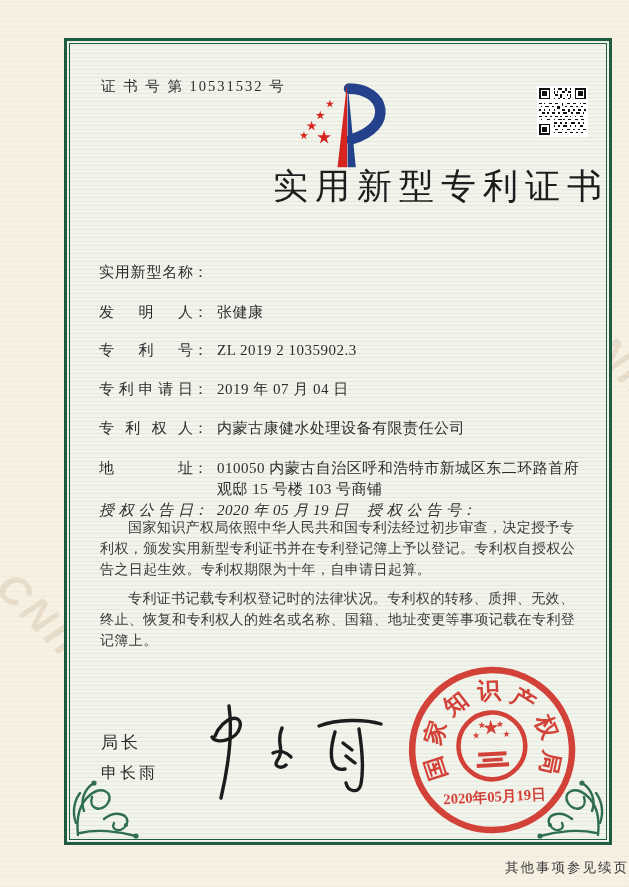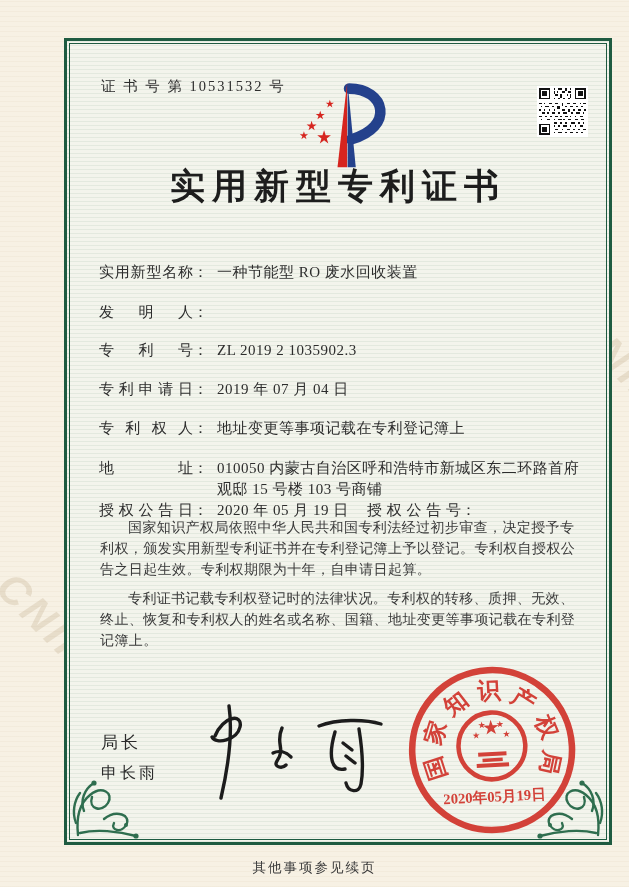--- a/index.html
+++ b/index.html
@@ -37,55 +37,55 @@
     content:"";position:absolute;inset:2px;border:1px solid #1e5b41;pointer-events:none;
   }
   .cert-no{
     position:absolute;left:34px;top:36px;
     font-size:14.5px;color:#2e2e2e;letter-spacing:2px;
   }
   .logo{position:absolute;left:218px;top:38px;width:130px;height:96px;}
   .qr{position:absolute;left:470px;top:45px;width:47px;height:47px;background:#fff;padding:2px;}
   .cert-title{
     position:absolute;left:0;right:0;top:122px;
-    text-align:center;font-size:35px;font-weight:bold;
+    text-align:right;font-size:35px;font-weight:normal;
     letter-spacing:7px;color:#1d1d1d;
   }
   .fields{position:absolute;left:32px;right:26px;top:221px;font-size:15px;color:#2d2d2d;}
   .frow{display:flex;align-items:flex-start;min-height:39px;line-height:21px;}
   .frow.r1{min-height:40px}.frow.r2{min-height:38px}.frow.r3{min-height:39px}
   .frow.r4{min-height:39px}.frow.r5{min-height:40px}.frow.addr{min-height:42px}
   .flabel{
     display:inline-block;width:94px;flex:0 0 94px;
     text-align:justify;text-align-last:justify;
     letter-spacing:0;
   }
   .fcolon{flex:0 0 auto;margin-right:9px;}
   .fvalue{flex:1 1 auto;max-width:372px;letter-spacing:0.5px;}
   .grant{justify-content:flex-start;min-height:30px;}
-  .gpair{display:flex;align-items:center;}
+  .gpair{display:flex;align-items:center;font-style:italic;}
   .gpair.left{width:268px;flex:0 0 268px;}
   .paras{
     position:absolute;left:33px;right:30px;top:476px;
     font-size:14px;line-height:21px;color:#3a3a3a;letter-spacing:0.4px;
   }
   .paras p{margin:0 0 8px 0;text-indent:2em;}
   .sig-title{position:absolute;left:34px;top:690px;font-size:17px;letter-spacing:3px;color:#2b2b2b;font-family:"Liberation Sans","DejaVu Sans",sans-serif;}
   .sig-name{position:absolute;left:34px;top:722px;font-size:16px;letter-spacing:3px;color:#2b2b2b;font-family:"Liberation Sans","DejaVu Sans",sans-serif;}
   .sig-script{position:absolute;left:118px;top:655px;width:230px;height:115px;}
   .seal{position:absolute;left:338px;top:620px;width:174px;height:174px;opacity:0.9;transform:rotate(-3deg);}
   .page-number{
     position:absolute;left:0;right:0;bottom:12px;text-align:center;
     font-size:13px;color:#333;letter-spacing:1px;
   }
   .flourish{position:absolute;bottom:3px;width:96px;height:96px;}
   .flourish.bl{left:3px;}
   .flourish.br{right:3px;transform:scaleX(-1);}
   .continuation{
-    position:absolute;left:0;right:0;top:859px;text-align:center;
+    position:absolute;left:0;right:0;top:859px;text-align:right;
     font-size:13.5px;color:#3a3a3a;letter-spacing:2px;
   }
 </style>
 </head>
 <body>
 
 <div class="page">
 
   <span class="watermark" style="left:52px;top:96px;">CNIPA</span>
   <span class="watermark" style="left:428px;top:268px;opacity:0.55;">CNIPA</span>
@@ -126,40 +126,40 @@
         <path d="M9,0h1v1h-1z M12,0h2v1h-2z M16,0h1v2h-1z M19,0h1v1h-1z M9,2h1v2h-1z M11,2h1v1h-1z M14,2h2v1h-2z M18,2h2v1h-2z M10,4h2v1h-2z M13,4h1v2h-1z M17,4h1v1h-1z M19,4h1v2h-1z M9,6h1v1h-1z M12,6h1v1h-1z M15,6h1v1h-1z M18,6h1v1h-1z M0,9h2v1h-2z M3,9h1v1h-1z M6,9h2v1h-2z M10,9h2v1h-2z M14,9h1v2h-1z M17,9h2v1h-2z M21,9h2v1h-2z M25,9h1v1h-1z M27,9h2v1h-2z M1,11h1v1h-1z M4,11h2v1h-2z M8,11h1v1h-1z M11,11h2v2h-2z M16,11h1v1h-1z M19,11h2v1h-2z M23,11h1v1h-1z M26,11h1v1h-1z M0,13h1v1h-1z M3,13h1v1h-1z M6,13h1v1h-1z M9,13h1v1h-1z M14,13h2v1h-2z M18,13h1v2h-1z M21,13h1v1h-1z M24,13h2v1h-2z M28,13h1v1h-1z M2,15h2v1h-2z M5,15h1v1h-1z M8,15h2v1h-2z M12,15h1v1h-1z M15,15h2v1h-2z M20,15h1v1h-1z M23,15h2v1h-2z M27,15h1v1h-1z M0,17h2v1h-2z M4,17h1v1h-1z M7,17h1v1h-1z M10,17h2v1h-2z M13,17h1v1h-1z M16,17h2v1h-2z M19,17h1v1h-1z M22,17h1v1h-1z M25,17h2v1h-2z M1,19h1v1h-1z M5,19h2v1h-2z M9,19h1v1h-1z M12,19h2v1h-2z M15,19h1v1h-1z M18,19h2v1h-2z M22,19h2v1h-2z M26,19h2v1h-2z M9,21h2v1h-2z M13,21h1v1h-1z M16,21h1v1h-1z M20,21h2v1h-2z M24,21h1v1h-1z M27,21h1v1h-1z M9,23h1v1h-1z M12,23h1v1h-1z M15,23h2v1h-2z M19,23h1v1h-1z M22,23h1v1h-1z M25,23h2v1h-2z M10,25h2v1h-2z M14,25h1v1h-1z M17,25h2v1h-2z M21,25h1v1h-1z M24,25h1v1h-1z M27,25h2v1h-2z M9,27h1v1h-1z M12,27h2v1h-2z M16,27h1v1h-1z M19,27h2v1h-2z M23,27h1v1h-1z M26,27h1v1h-1z"></path>
       </g>
     </svg>
 
     <div class="cert-title">实用新型专利证书</div>
 
     <div class="fields">
       <div class="frow r1">
         <span class="flabel">实用新型名称</span>
           <span class="fcolon">：</span>
-        <span class="fvalue">一种节能型 RO 废水回收装置</span>
       </div>
       <div class="frow r2">
         <span class="flabel">发明人</span>
           <span class="fcolon">：</span>
+        <span class="fvalue">张健康</span>
       </div>
       <div class="frow r3">
         <span class="flabel">专利号</span>
           <span class="fcolon">：</span>
         <span class="fvalue">ZL 2019 2 1035902.3</span>
       </div>
       <div class="frow r4">
         <span class="flabel">专利申请日</span>
           <span class="fcolon">：</span>
         <span class="fvalue">2019 年 07 月 04 日</span>
       </div>
       <div class="frow r5">
         <span class="flabel">专利权人</span>
           <span class="fcolon">：</span>
-        <span class="fvalue">地址变更等事项记载在专利登记簿上</span>
+        <span class="fvalue">内蒙古康健水处理设备有限责任公司</span>
       </div>
       <div class="frow addr">
         <span class="flabel">地址</span>
           <span class="fcolon">：</span>
         <span class="fvalue">010050 内蒙古自治区呼和浩特市新城区东二环路首府观邸 15 号楼 103 号商铺</span>
       </div>
       <div class="frow grant">
         <div class="gpair left">
           <span class="flabel">授权公告日</span>
             <span class="fcolon">：</span>

